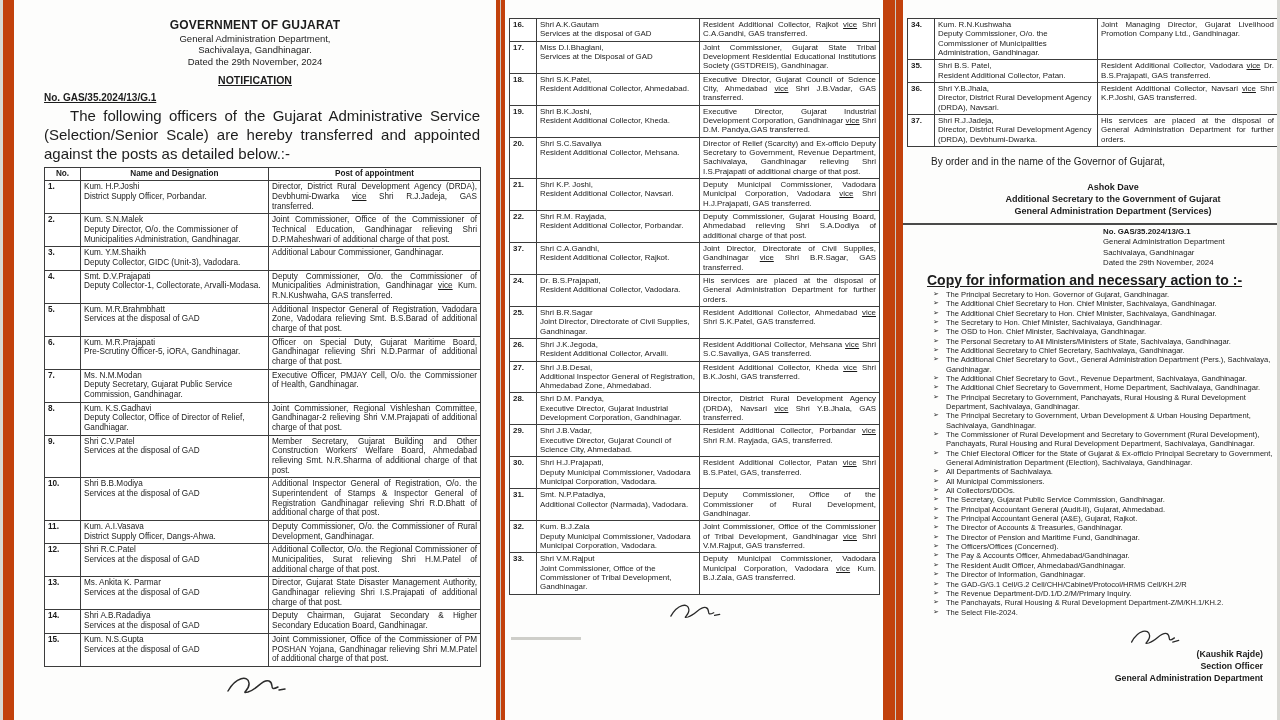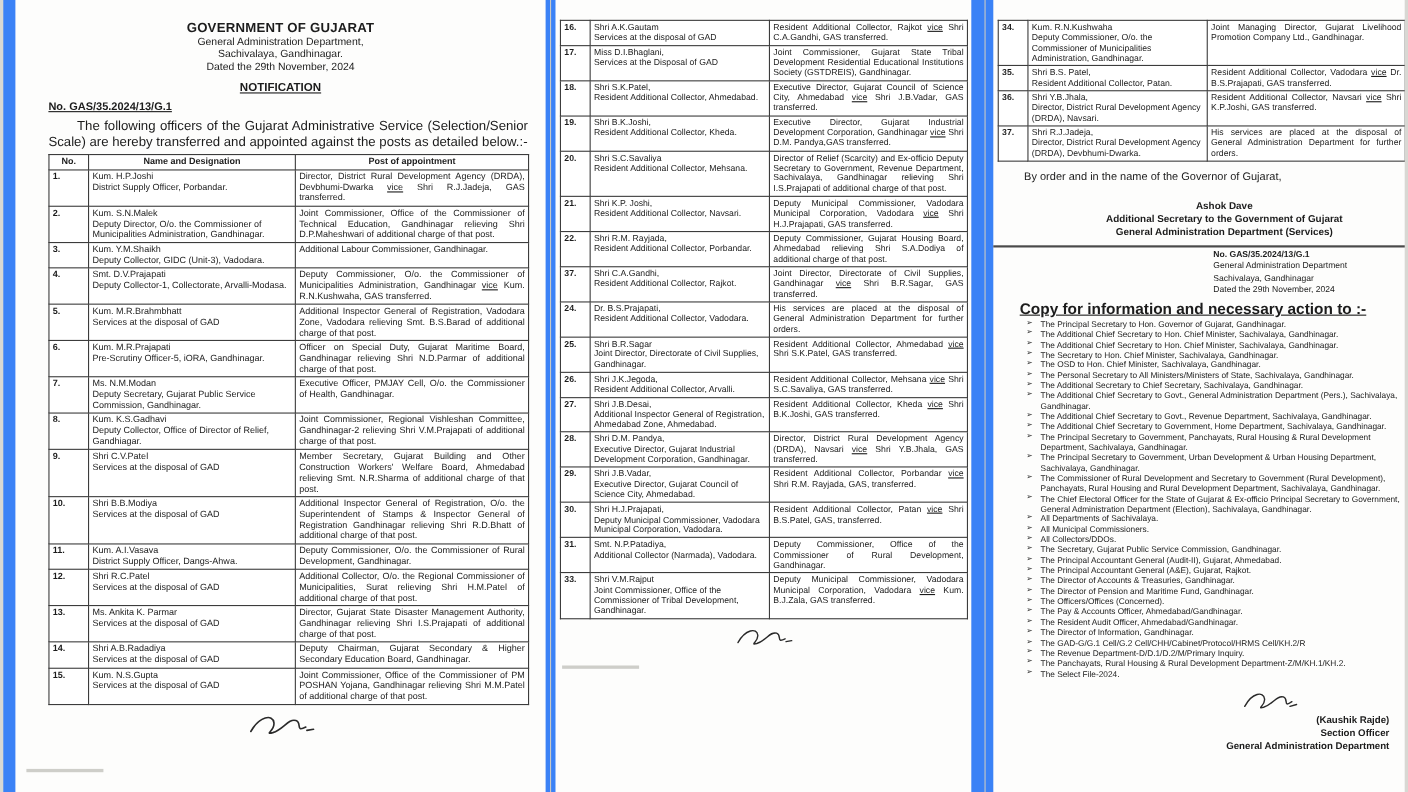--- a/index.html
+++ b/index.html
@@ -1,30 +1,30 @@
 <!DOCTYPE html>
 <html><head>
 <meta charset="utf-8">
 <style>
   * { margin:0; padding:0; box-sizing:border-box; }
   html,body { width:1280px; height:720px; overflow:hidden; }
   body { background:#f4f4f2; font-family:"Liberation Sans", sans-serif; color:#1c1c1c; position:relative; }
-  .stage { position:absolute; inset:0; background:#3b82f6; }
+  .stage { position:absolute; inset:0; background:#c2410c; }
   .page { position:absolute; top:0; height:720px; background:#fdfdfc; }
   .divider { position:absolute; top:0; width:1px; height:720px; background:#c9c9c4; }
   .edge { position:absolute; top:0; width:3px; height:720px; background:#d8d8d3; }
 
   
   .p1 { left:14px; width:482px; }
   .hdr { text-align:center; margin-top:18px; line-height:1.22; }
   .hdr .h-title { font-size:12px; font-weight:bold; letter-spacing:.2px; }
   .hdr .h-sub { font-size:9.5px; }
   .notif { text-align:center; font-size:10.5px; font-weight:bold; text-decoration:underline; margin-top:7px; }
   .refno { font-size:10px; font-weight:bold; text-decoration:underline; margin:6px 0 4px 30px; }
-  .intro { font-size:12px; text-align:justify; text-indent:26px; line-height:1.25; margin:2px 16px 3px 30px; }
+  .intro { font-size:15px; text-align:justify; text-indent:26px; line-height:1.25; margin:2px 16px 3px 30px; }
 
   table.xfer { border-collapse:collapse; table-layout:fixed; background:#fff;padding-left:44px; }
   table.xfer td, table.xfer th { border:1px solid #3c3c3c; padding:1px 3px 2px 3px; vertical-align:top; line-height:1.18; }
   table.xfer th { font-weight:bold; text-align:center; }
   .t1 { width:436px; margin-left:30px; font-size:8.2px; }
   .t1 col.no { width:36px; } .t1 col.nm { width:188px; } .t1 col.po { width:212px; }
   .t2 { width:370px; margin:18px 0 0 4px; font-size:7.9px; }
   .t2 col.no { width:27px; } .t2 col.nm { width:163px; } .t2 col.po { width:180px; }
   .c-no { text-align:left; font-weight:bold; }
   .c-name { text-align:left; }
@@ -248,20 +248,25 @@
           </tr>
           <tr>
             <td class="c-no">30.</td>
             <td class="c-name">Shri H.J.Prajapati,<br>Deputy Municipal Commissioner, Vadodara Municipal Corporation, Vadodara.</td>
             <td class="c-post">Resident Additional Collector, Patan <u>vice</u> Shri B.S.Patel, GAS, transferred.</td>
           </tr>
           <tr>
             <td class="c-no">31.</td>
             <td class="c-name">Smt. N.P.Patadiya,<br>Additional Collector (Narmada), Vadodara.</td>
             <td class="c-post">Deputy Commissioner, Office of the Commissioner of Rural Development, Gandhinagar.</td>
+          </tr>
+          <tr>
+            <td class="c-no">32.</td>
+            <td class="c-name">Kum. B.J.Zala<br>Deputy Municipal Commissioner, Vadodara Municipal Corporation, Vadodara.</td>
+            <td class="c-post">Joint Commissioner, Office of the Commissioner of Tribal Development, Gandhinagar <u>vice</u> Shri V.M.Rajput, GAS transferred.</td>
           </tr>
           <tr>
             <td class="c-no">33.</td>
             <td class="c-name">Shri V.M.Rajput<br>Joint Commissioner, Office of the Commissioner of Tribal Development, Gandhinagar.</td>
             <td class="c-post">Deputy Municipal Commissioner, Vadodara Municipal Corporation, Vadodara <u>vice</u> Kum. B.J.Zala, GAS transferred.</td>
           </tr>
         </tbody>
     </table>
     <div class="sig-center">
       <svg class="sig-svg" width="60" height="24" viewBox="0 0 66 28">

